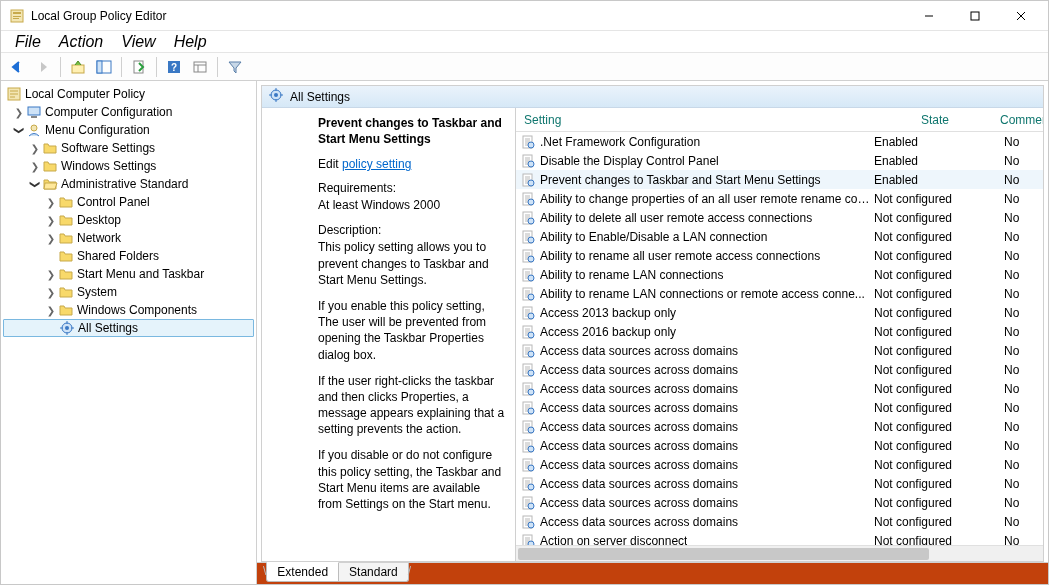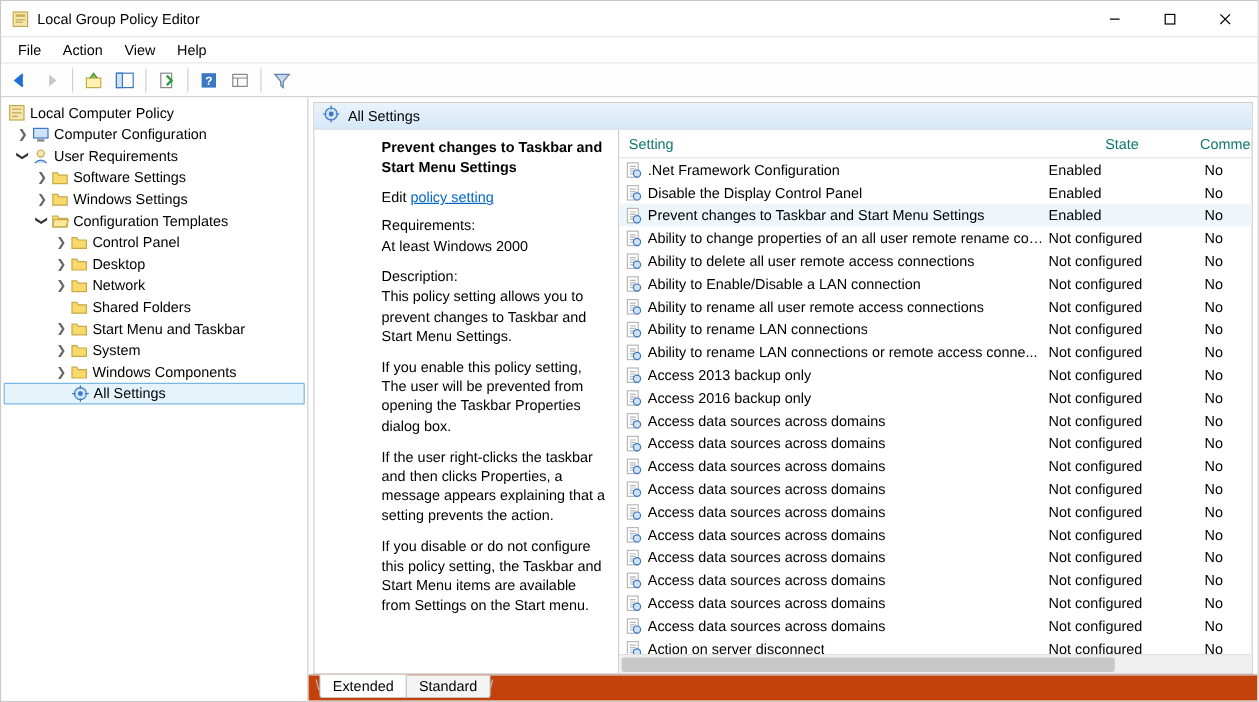--- a/index.html
+++ b/index.html
@@ -4,21 +4,21 @@
 <style>
   * { box-sizing: border-box; }
   html, body { margin:0; padding:0; font-family: "Segoe UI", Tahoma, sans-serif; font-size:12px; color:#000; background:#fff; height:100%; }
   .window { width:1049px; height:585px; border:1px solid #c8c8c8; display:flex; flex-direction:column; background:#fff; }
   .titlebar { height:30px; background:#fff; display:flex; align-items:center; padding:0 4px 0 8px; border-bottom:1px solid #e5e5e5; }
   .titlebar .icon { width:16px; height:16px; margin-right:6px; }
   .titlebar .title { flex:1; font-size:12px; color:#000; }
   .winctl { display:flex; }
   .winbtn { width:46px; height:30px; display:flex; align-items:center; justify-content:center; }
   .menubar { height:22px; display:flex; align-items:center; padding:0 6px; gap:2px; border-bottom:1px solid #e5e5e5; }
-  .menuitem { padding:2px 8px; font-size:12px; }
+  .menuitem { padding:2px 8px; font-size:16px;font-style:italic; }
   .toolbar { height:28px; display:flex; align-items:center; padding:0 4px; gap:2px; border-bottom:1px solid #d0d0d0; background:#fdfdfd; }
   .tbtn { width:24px; height:24px; display:flex; align-items:center; justify-content:center; border:1px solid transparent; border-radius:2px; }
   .tsep { width:1px; height:20px; background:#d0d0d0; margin:0 3px; }
 
   .body { flex:1; display:flex; overflow:hidden; }
   .tree { width:256px; border-right:1px solid #d0d0d0; overflow:auto; padding:4px 2px; background:#fff; }
   .tnode { display:flex; align-items:center; height:18px; white-space:nowrap; padding-right:4px;}
   .twist { width:12px; text-align:center; color:#666; font-size:10px; }
   .ticon { width:16px; height:16px; margin:0 3px 0 1px; display:flex; align-items:center; justify-content:center; }
   .tlabel { font-size:12px; }
@@ -181,21 +181,21 @@
         <span class="tlabel">Computer Configuration</span>
       </div>
       <div class="tnode" style="padding-left:10px">
         <span class="twist" style="transform:rotate(90deg);color:#333">❯</span>
         <span class="ticon">
             <svg width="16" height="16">
               <circle cx="8" cy="6" r="3" fill="#f3e6b3" stroke="#c7a94a"></circle>
               <path d="M3 14 Q8 9 13 14" fill="#cfe3f7" stroke="#3a78c4"></path>
             </svg>
           </span>
-        <span class="tlabel">User Requirements</span>
+        <span class="tlabel">Menu Configuration</span>
       </div>
       <div class="tnode" style="padding-left:26px">
         <span class="twist">❯</span>
         <span class="ticon">
             <svg width="16" height="16">
               <path d="M2 4h4l1 2h7v7H2z" fill="#f8d96a" stroke="#c7a94a"></path>
             </svg>
           </span>
         <span class="tlabel">Software Settings</span>
       </div>
@@ -209,21 +209,21 @@
         <span class="tlabel">Windows Settings</span>
       </div>
       <div class="tnode" style="padding-left:26px">
         <span class="twist" style="transform:rotate(90deg);color:#333">❯</span>
         <span class="ticon">
             <svg width="16" height="16">
               <path d="M2 4h4l1 2h7v7H2z" fill="#f8d96a" stroke="#c7a94a"></path>
               <path d="M3 7h12l-2 6H2z" fill="#ffe89a" stroke="#c7a94a"></path>
             </svg>
           </span>
-        <span class="tlabel">Configuration Templates</span>
+        <span class="tlabel">Administrative Standard</span>
       </div>
       <div class="tnode" style="padding-left:42px">
           <span class="twist">❯</span>
           <span class="ticon">
             <svg width="16" height="16">
               <path d="M2 4h4l1 2h7v7H2z" fill="#f8d96a" stroke="#c7a94a"></path>
             </svg>
           </span>
           <span class="tlabel">Control Panel</span>
         </div>

